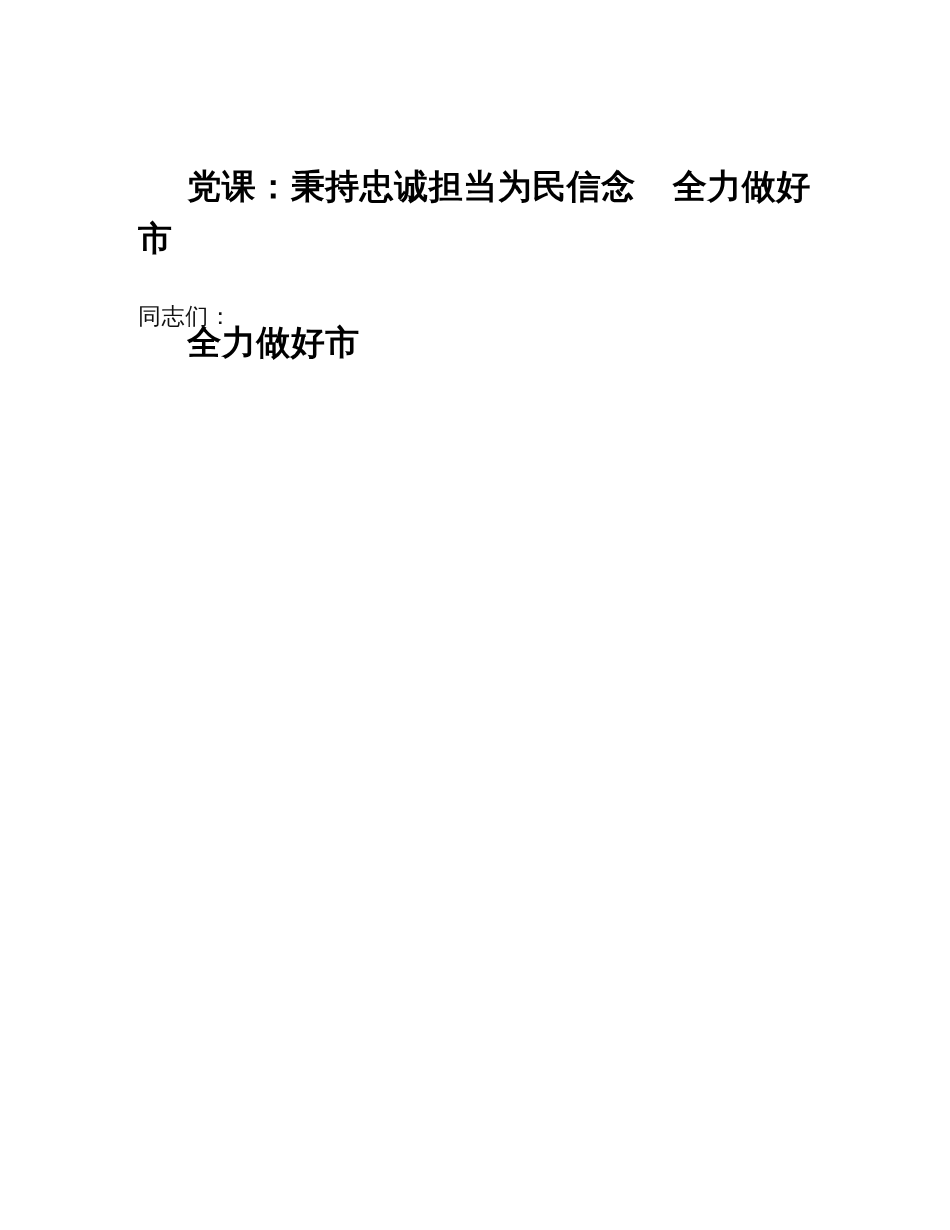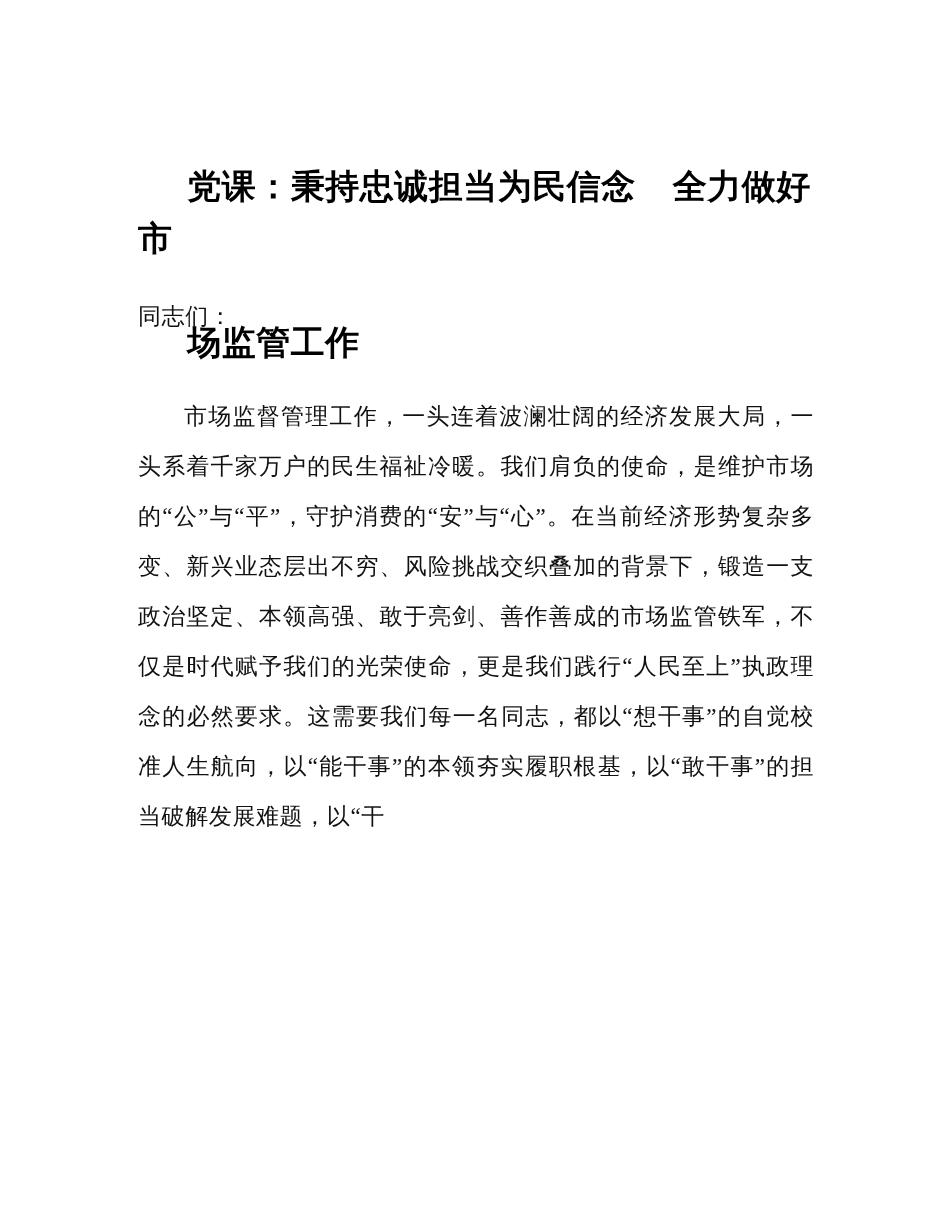--- a/index.html
+++ b/index.html
@@ -63,29 +63,28 @@
   .para-gap-sm { height: 24px; }
   .para-gap-md { height: 26px; }
 </style>
 </head>
 <body>
 
 <div class="page">
 
   <div class="doc-title">
     <span>党课：秉持忠诚担当为民信念   全力做好市</span><br>
-    <span>场监管工作</span>
+    <span>全力做好市</span>
   </div>
 
   <div class="doc-body">
 
     <p class="para">同志们：</p>
 
     <div class="para-gap-sm"></div>
 
 
     <div class="para-gap-md"></div>
 
-    <p class="para indent">市场监督管理工作，一头连着波澜壮阔的经济发展大局，一头系着千家万户的民生福祉冷暖。我们肩负的使命，是维护市场的“公”与“平”，守护消费的“安”与“心”。在当前经济形势复杂多变、新兴业态层出不穷、风险挑战交织叠加的背景下，锻造一支政治坚定、本领高强、敢于亮剑、善作善成的市场监管铁军，不仅是时代赋予我们的光荣使命，更是我们践行“人民至上”执政理念的必然要求。这需要我们每一名同志，都以“想干事”的自觉校准人生航向，以“能干事”的本领夯实履职根基，以“敢干事”的担当破解发展难题，以“干</p>
 
   </div>
 
 </div>
 
 </body></html>

